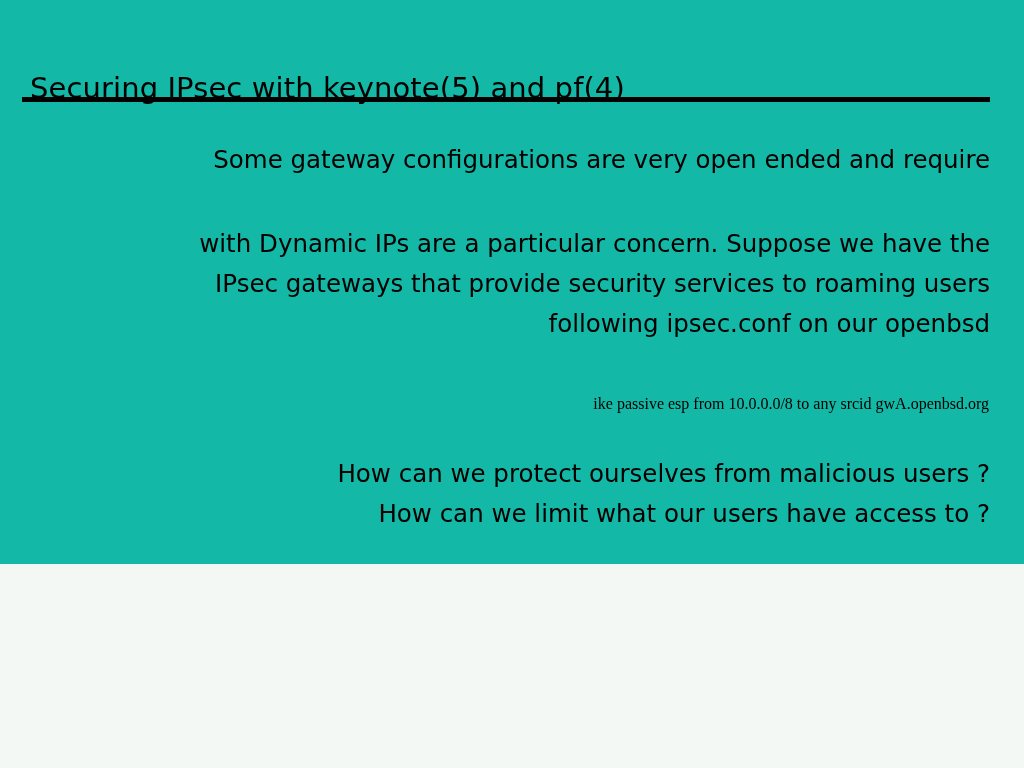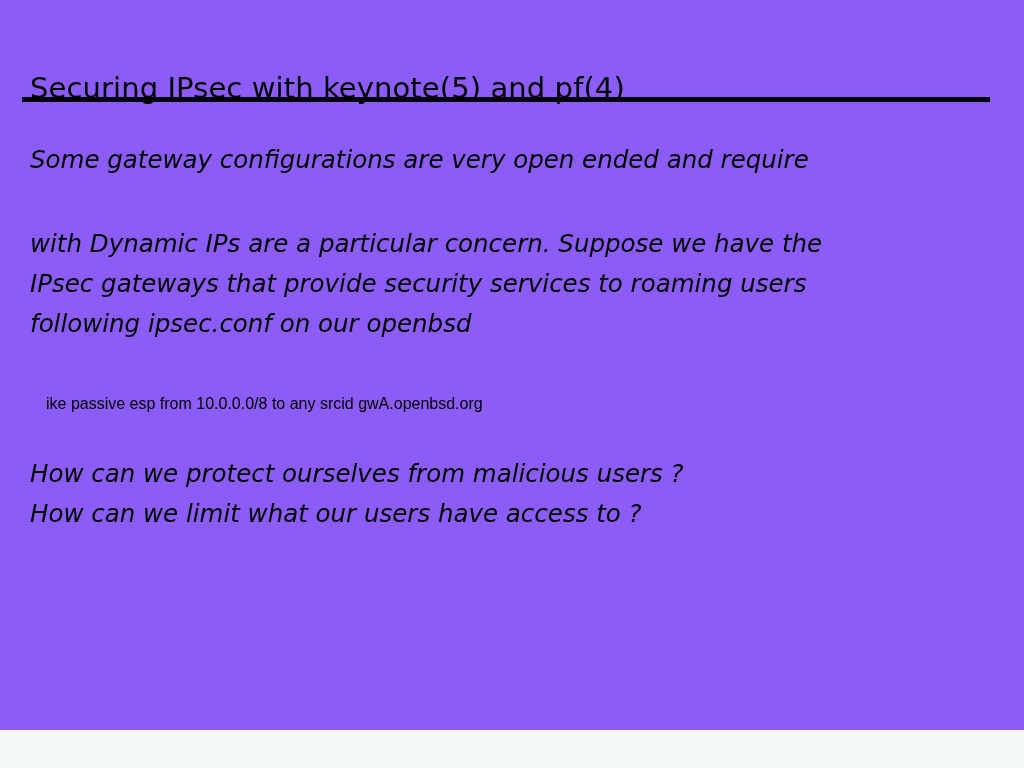--- a/index.html
+++ b/index.html
@@ -9,23 +9,24 @@
   body {
     width: 1024px;
     height: 768px;
     background: #f4f8f4;
     font-family: "DejaVu Sans", sans-serif;
     overflow: hidden;
   }
   .slide {
     position: relative;
     width: 1024px;
-    height: 730px;
+    height: 564px;
     box-sizing: border-box;
-    background: #8b5cf6;
+    background: #14b8a6;
+    text-align: right;
   }
   .slide-title {
     position: absolute;
     left: 30px;
     top: 52px;
     font-size: 29px;
     color: #000000;
     font-weight: normal;
     letter-spacing: 0.1px;
     white-space: nowrap;
@@ -42,31 +43,30 @@
     position: absolute;
     left: 30px;
     top: 140px;
     width: 960px;
   }
   .para {
     font-size: 24.5px;
     line-height: 40px;
     color: #000000;
     margin: 0;
-    font-style: italic;
   }
   .para-gap {
     height: 44px;
   }
   .code-line {
-    font-family: Liberation Sans, sans-serif;
+    font-family: Liberation Serif, serif;
     font-size: 16px;
     line-height: 24px;
     color: #000000;
-    margin: 16px;
+    margin: 1px;
     white-space: pre;
   }
   .code-wrap {
     margin-top: 48px;
     margin-bottom: 0;
   }
   .questions {
     margin-top: 38px;
   }
   .questions .para {

